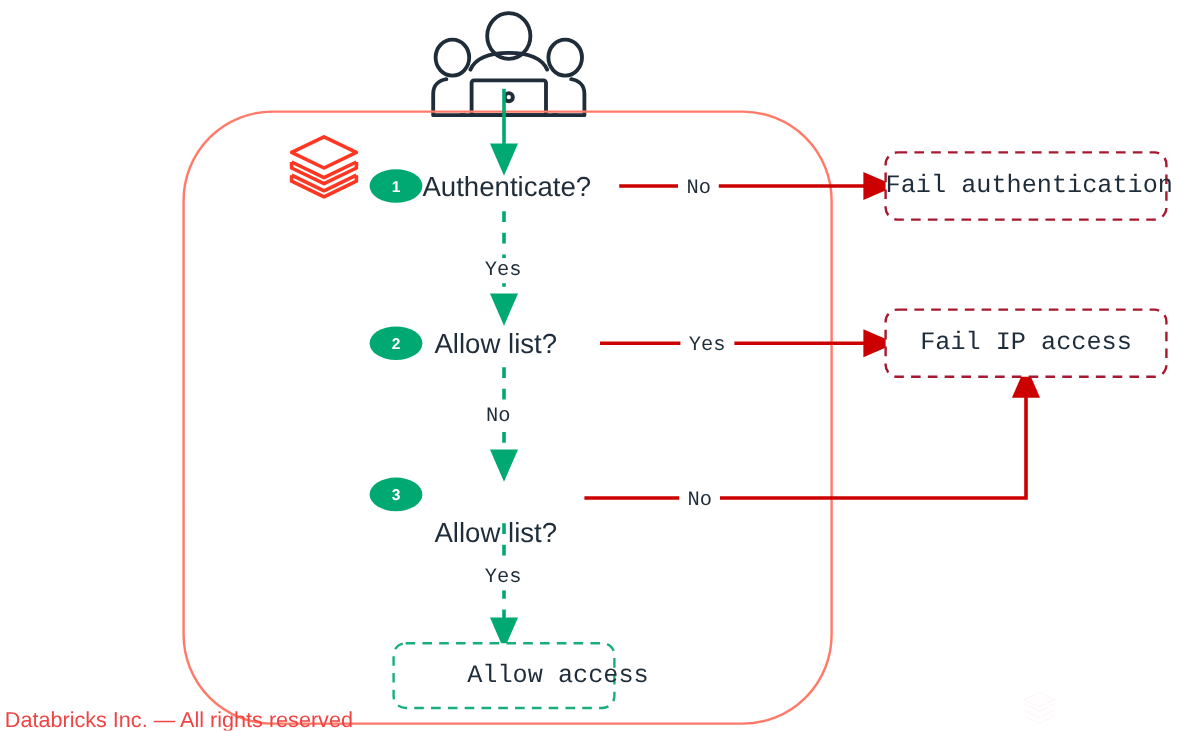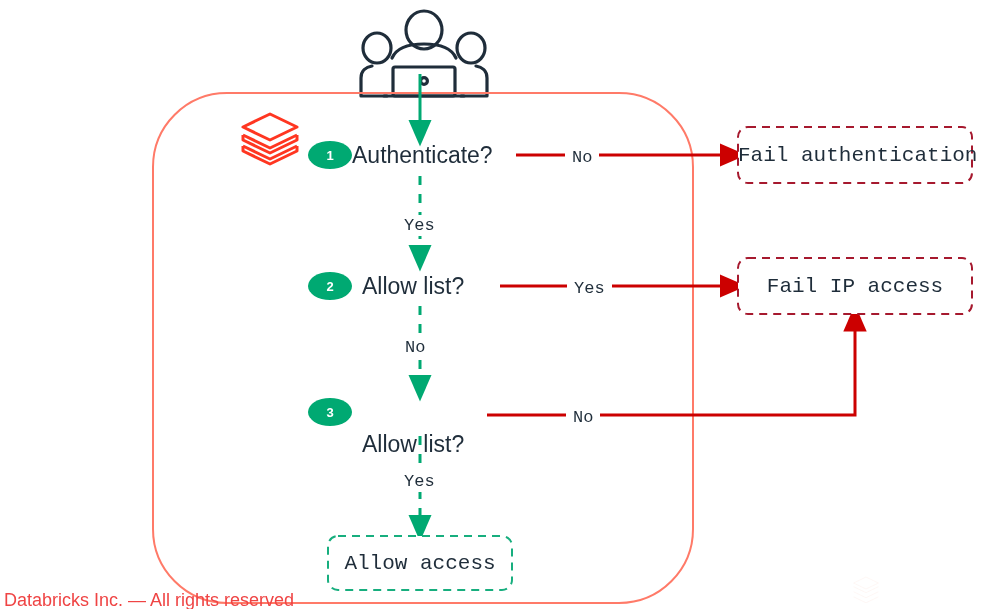--- a/index.html
+++ b/index.html
@@ -160,17 +160,17 @@
 
   <div class="edge-label" style="left:565px; top:147px;">No</div>
   <div class="edge-label" style="left:397px; top:215px;">Yes</div>
   <div class="edge-label" style="left:567px; top:278px;">Yes</div>
   <div class="edge-label" style="left:398px; top:337px;">No</div>
   <div class="edge-label" style="left:566px; top:407px;">No</div>
   <div class="edge-label" style="left:397px; top:471px;">Yes</div>
 
   <div class="term-label" style="left:738px; top:145px; width:234px;">Fail authentication</div>
   <div class="term-label" style="left:738px; top:276px; width:234px;">Fail IP access</div>
-  <div class="term-label" style="left:328px; top:553px; width:184px;">Allow access</div>
+  <div class="term-label" style="left:328px; top:553px; width:184px;padding-left:45px;">Allow access</div>
 
   <div class="watermark-text">Databricks Inc. — All rights reserved</div>
 
 </div>
 
 </body></html>

